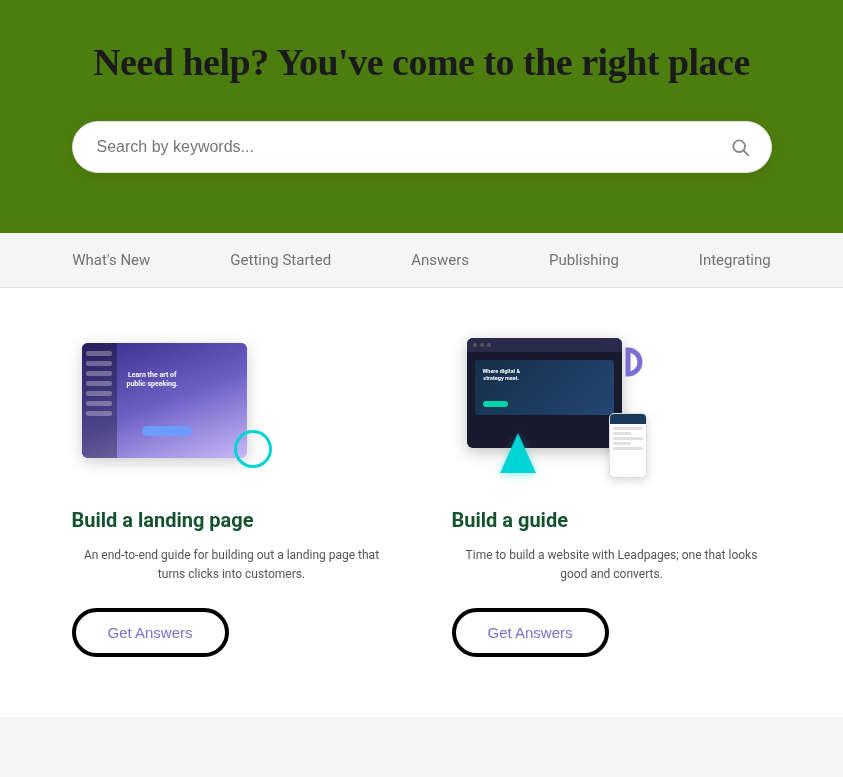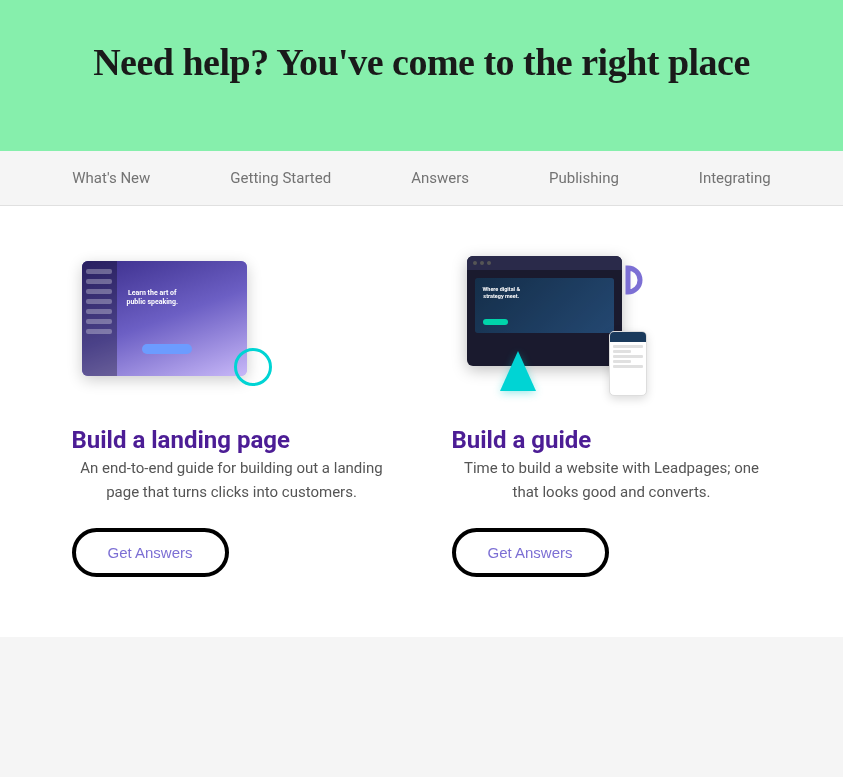--- a/index.html
+++ b/index.html
@@ -10,21 +10,21 @@
 
     body {
       font-family: -apple-system, BlinkMacSystemFont, 'Segoe UI', Roboto, sans-serif;
       background: #f5f5f5;
       width: 843px;
       min-height: 777px;
       overflow-x: hidden;
     }
 
     .hero-section {
-      background: #86efac;
+      background: #4d7c0f;
       text-align: center;
       padding: 40px 20px 30px;
     }
 
     .hero-title {
       font-size: 38px;
       font-weight: 800;
       color: #1a1a1a;
       font-family: Georgia, 'Times New Roman', serif;
       line-height: 1.2;
@@ -309,28 +309,28 @@
     .cone-shape {
       width: 0;
       height: 0;
       border-left: 18px solid transparent;
       border-right: 18px solid transparent;
       border-bottom: 40px solid #00d4d4;
       filter: drop-shadow(0 2px 4px rgba(0,200,200,0.4));
     }
 
     .card-title {
-      font-size: 24px;
+      font-size: 20px;
       font-weight: 700;
-      color: #4c1d95;
-      margin-bottom: 2px;
+      color: #14532d;
+      margin-bottom: 14px;
     }
 
     .card-description {
-      font-size: 15px;
+      font-size: 12px;
       color: #555;
       line-height: 1.6;
       margin-bottom: 24px;
       text-align: center;
     }
 
     .get-answers-btn {
       padding: 12px 32px;
       border-radius: 50px;
       border: 4px solid #000000;
@@ -341,20 +341,29 @@
       cursor: pointer;
       transition: all 0.2s;
     }
   </style>
 </head>
 <body>
 
 <div class="hero-section">
   <h1 class="hero-title">Need help? You've come to the right place</h1>
 
+  <div class="search-container">
+    <input class="search-input" type="text" placeholder="Search by keywords..." style="">
+    <button class="search-icon-btn">
+      <svg class="search-icon-svg" viewBox="0 0 24 24" fill="none" stroke="#888" stroke-width="2.2" stroke-linecap="round" stroke-linejoin="round">
+        <circle cx="11" cy="11" r="7"></circle>
+        <line x1="16.5" y1="16.5" x2="22" y2="22"></line>
+      </svg>
+    </button>
+  </div>
 </div>
 
 <nav class="nav-section">
   <ul class="nav-items">
     <li class="nav-item">What's New</li>
     <li class="nav-item">Getting Started</li>
     <li class="nav-item">Answers</li>
     <li class="nav-item">Publishing</li>
     <li class="nav-item">Integrating</li>
   </ul>

